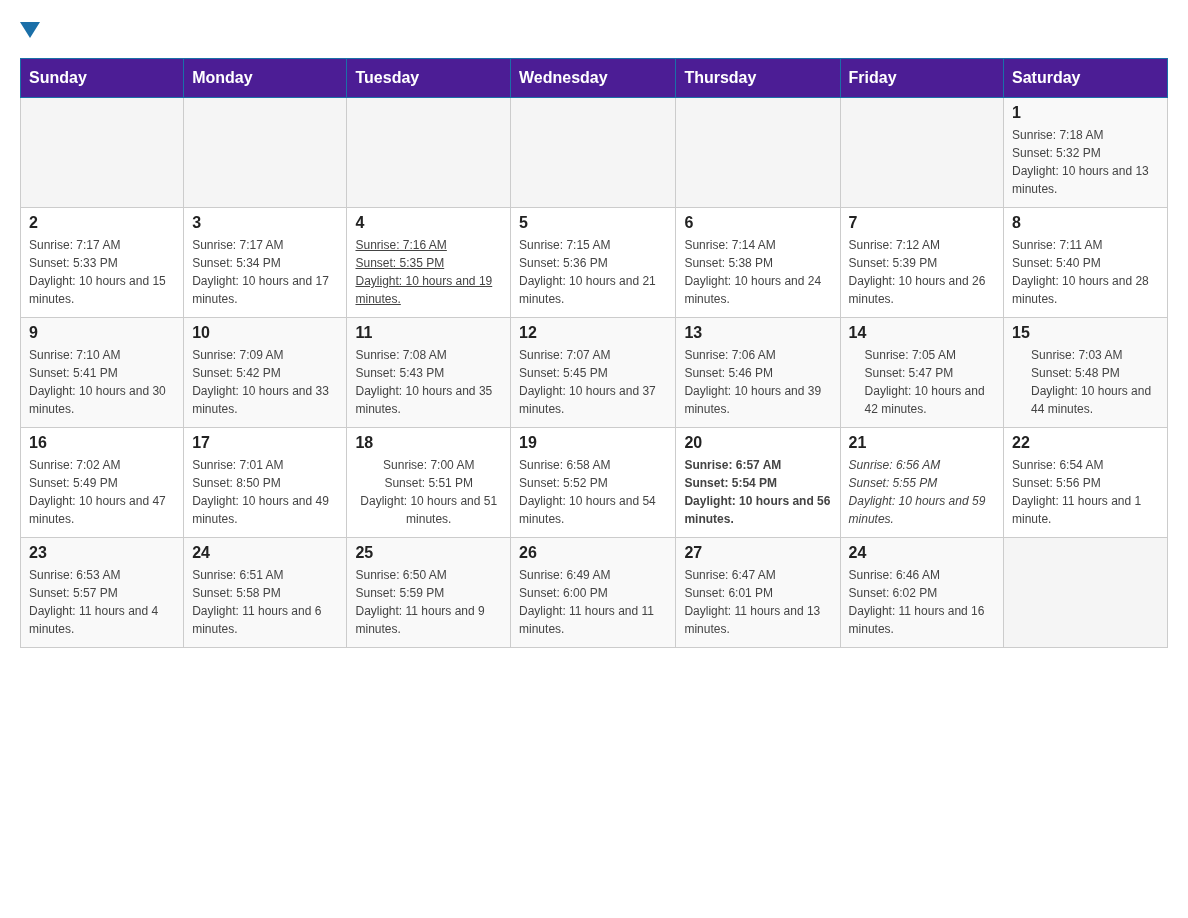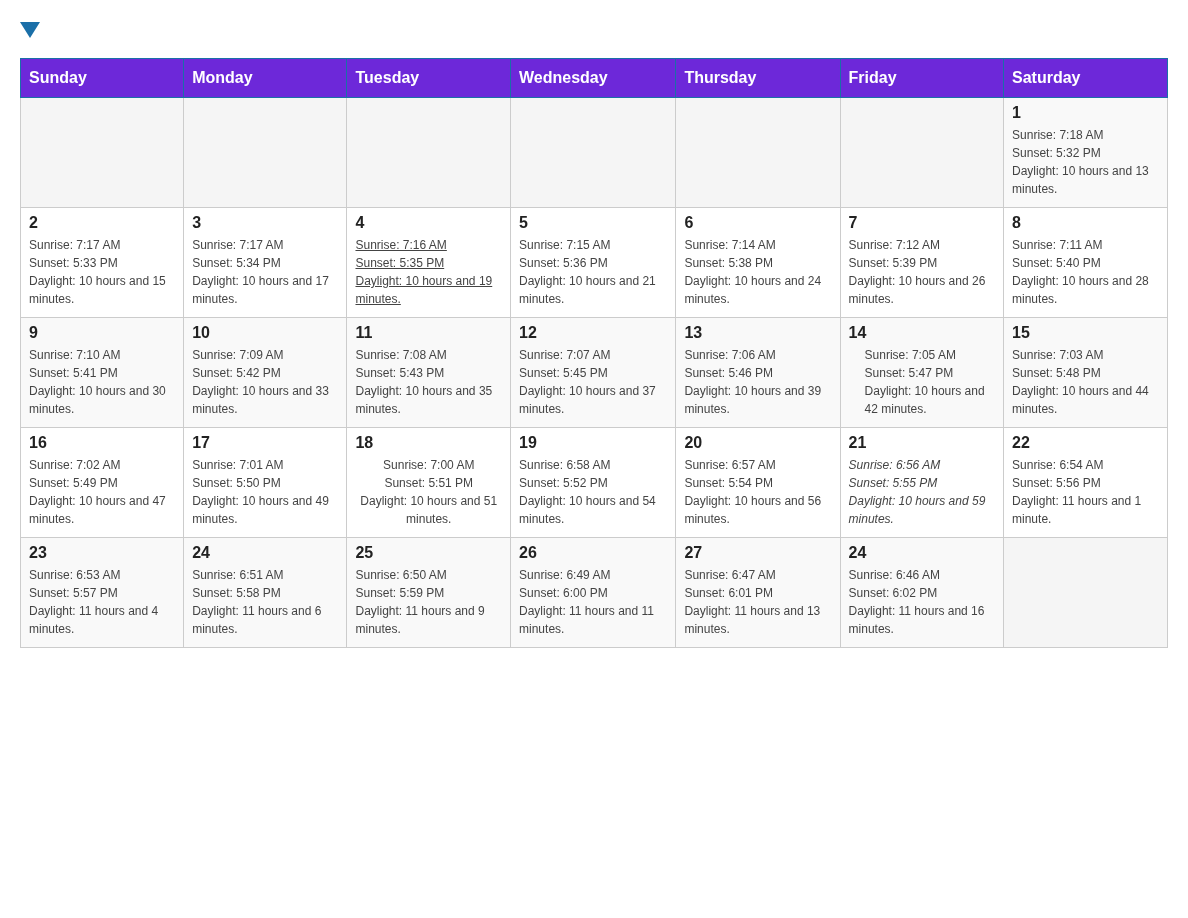--- a/index.html
+++ b/index.html
@@ -58,21 +58,21 @@
     }
     .location-title {
       font-size: 22px;
       color: #555;
     }
     table {
       width: 100%;
       border-collapse: collapse;
     }
     thead tr th {
-      background-color: #6d28d9;
+      background-color: #4c1d95;
       color: #fff;
       font-size: 16px;
       font-weight: bold;
       padding: 10px 8px;
       text-align: left;
       border: 1px solid #1a6fa8;
     }
     tbody tr td {
       border: 1px solid #ccc;
       vertical-align: top;
@@ -227,53 +227,53 @@
 Daylight: 10 hours and 39 minutes.</div>
         </td>
         <td>
           <span class="day-number">14</span>
           <div class="day-info" style="white-space: pre-line; margin-left: 16px;">Sunrise: 7:05 AM
 Sunset: 5:47 PM
 Daylight: 10 hours and 42 minutes.</div>
         </td>
         <td>
           <span class="day-number">15</span>
-          <div class="day-info" style="white-space: pre-line;">Sunrise: 7:03 AM
+          <div class="day-info" style="white-space: pre-line; margin-left: 19px;">Sunrise: 7:03 AM
 Sunset: 5:48 PM
 Daylight: 10 hours and 44 minutes.</div>
         </td>
       </tr>
       <tr>
         <td>
           <span class="day-number">16</span>
           <div class="day-info" style="white-space: pre-line;">Sunrise: 7:02 AM
 Sunset: 5:49 PM
 Daylight: 10 hours and 47 minutes.</div>
         </td>
         <td>
           <span class="day-number">17</span>
           <div class="day-info" style="white-space: pre-line;">Sunrise: 7:01 AM
-Sunset: 5:50 PM
+Sunset: 8:50 PM
 Daylight: 10 hours and 49 minutes.</div>
         </td>
         <td>
           <span class="day-number">18</span>
           <div class="day-info" style="white-space: pre-line; text-align: center;">Sunrise: 7:00 AM
 Sunset: 5:51 PM
 Daylight: 10 hours and 51 minutes.</div>
         </td>
         <td>
           <span class="day-number">19</span>
           <div class="day-info" style="white-space: pre-line;">Sunrise: 6:58 AM
 Sunset: 5:52 PM
 Daylight: 10 hours and 54 minutes.</div>
         </td>
         <td>
           <span class="day-number">20</span>
-          <div class="day-info" style="white-space: pre-line;">Sunrise: 6:57 AM
+          <div class="day-info" style="white-space: pre-line; font-weight: bold;">Sunrise: 6:57 AM
 Sunset: 5:54 PM
 Daylight: 10 hours and 56 minutes.</div>
         </td>
         <td>
           <span class="day-number">21</span>
           <div class="day-info" style="white-space: pre-line; font-style: italic;">Sunrise: 6:56 AM
 Sunset: 5:55 PM
 Daylight: 10 hours and 59 minutes.</div>
         </td>
         <td>

